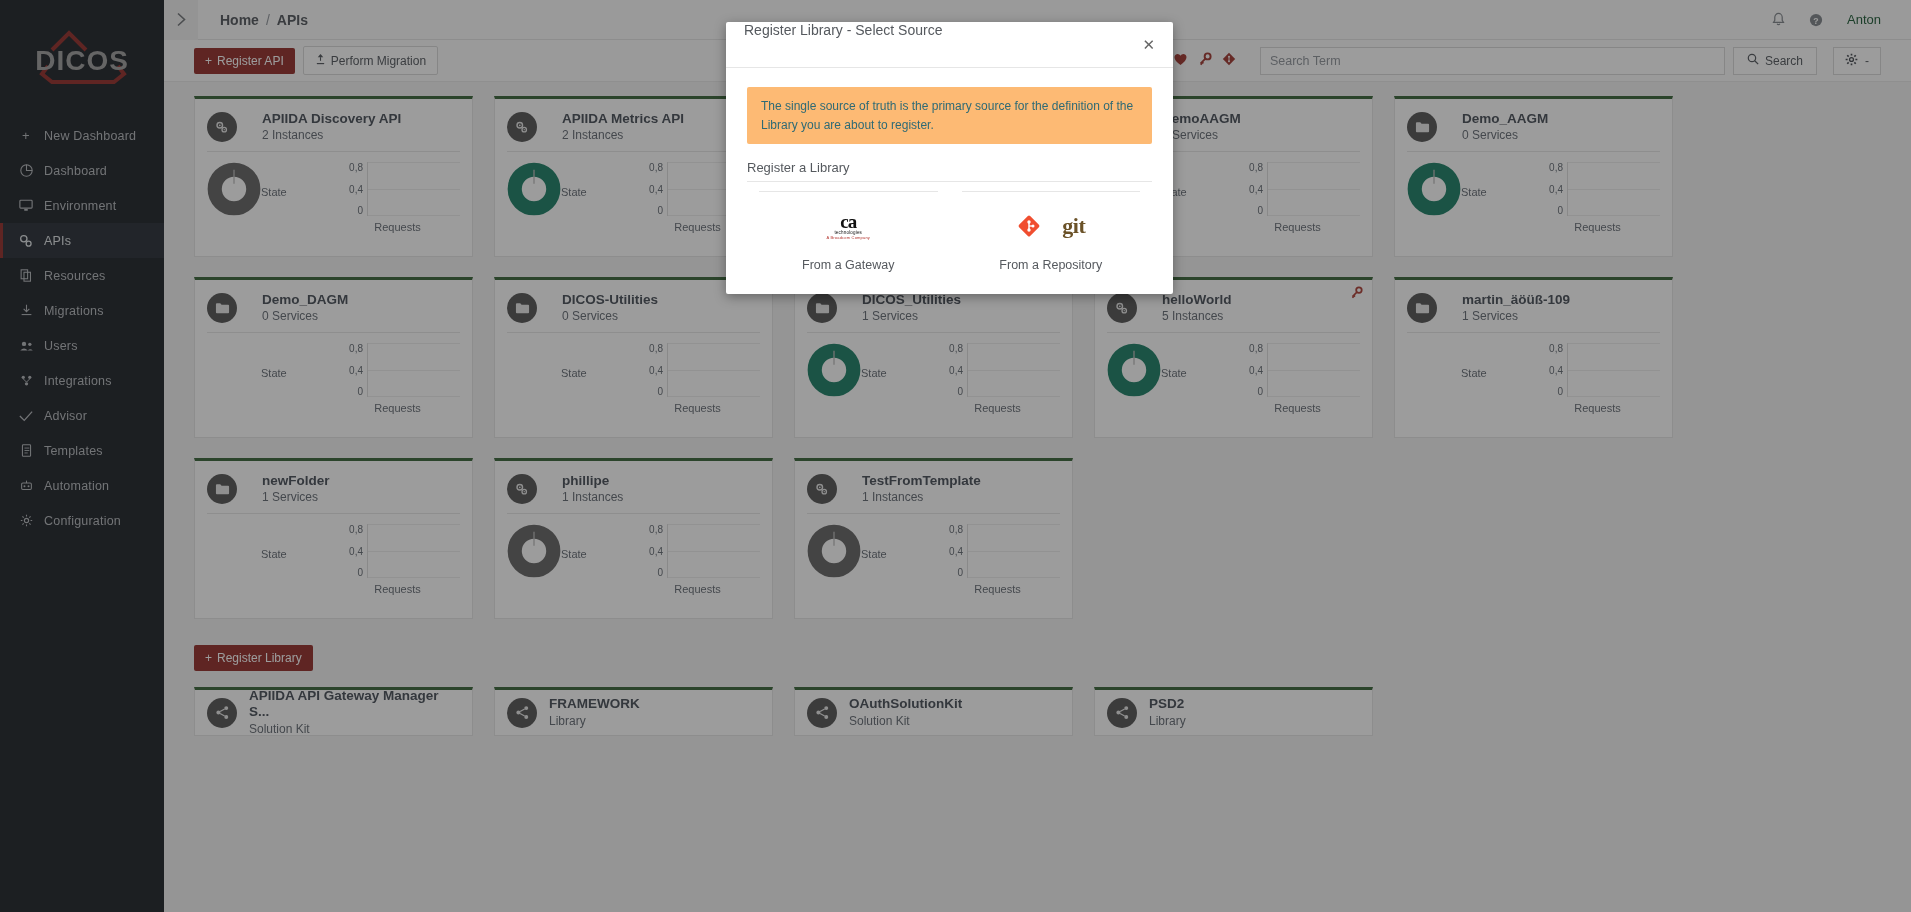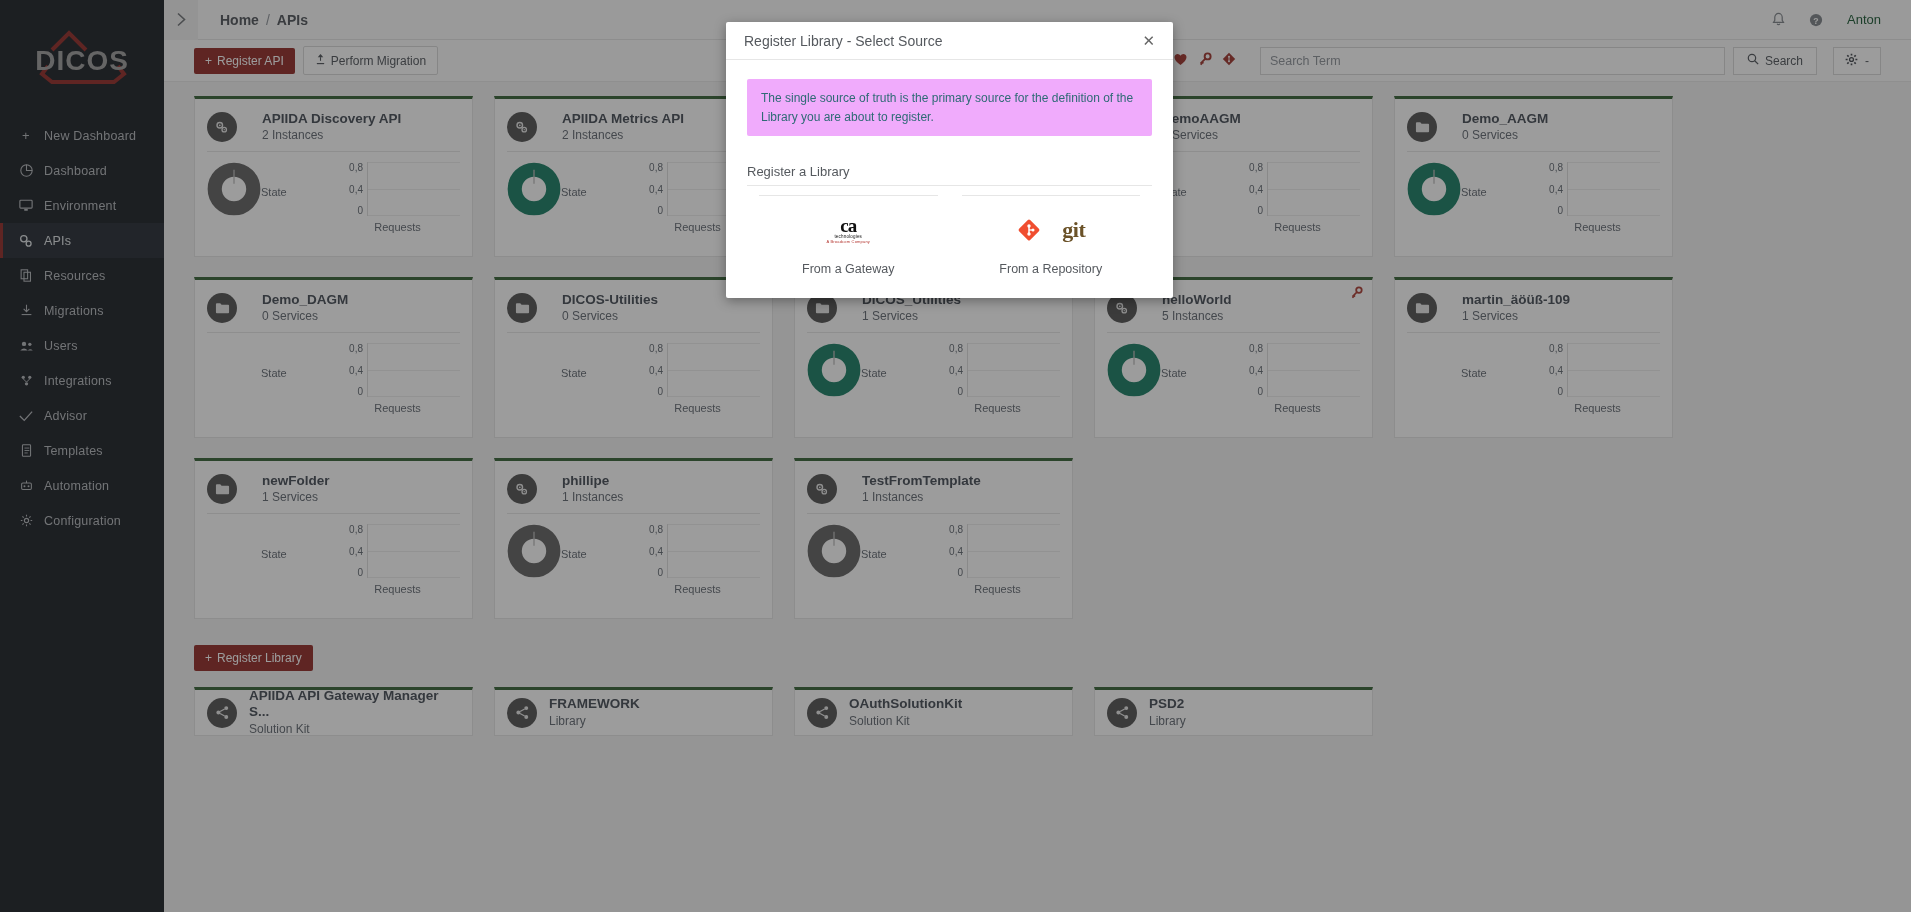--- a/index.html
+++ b/index.html
@@ -143,34 +143,34 @@
   #overlay {
     position:absolute; left:0; top:0; width:1911px; height:912px;
     background:rgba(40,40,40,.46); z-index:40;
   }
   #modal {
     position:absolute; left:726px; top:22px; width:447px;
     background:#fff; z-index:50; box-shadow:0 3px 12px rgba(0,0,0,.35);
     border-radius:2px;
   }
   #modal-header {
-    height:38px; display:flex; align-items:center; padding:0 18px;
+    height:46px; display:flex; padding:0 18px;
     border-bottom:1px solid #e6e6e6;
   }
   #modal-title { font-size:14px; color:#55595e; }
   #modal-close {
     margin-left:auto; font-size:15px; color:#666; cursor:pointer; line-height:1;
     background:none; border:none; font-family:inherit;
   }
   #modal-body { padding:19px 21px 22px 21px; }
   #info-box {
-    background:#f0abfc; color:#2e6a75; font-size:12px; line-height:1.55;
+    background:#fdba74; color:#2e6a75; font-size:12px; line-height:1.55;
     padding:10px 14px; border-radius:2px;
   }
-  #register-lib-label { font-size:13px; color:#55595e; margin:28px 0 6px 0; }
+  #register-lib-label { font-size:13px; color:#55595e; margin:16px 0 6px 0; }
   #hr-main { height:1px; background:#e6e6e6; }
   #source-row { display:flex; gap:0; margin-top:9px; }
   .source-opt {
     flex:1; text-align:center; cursor:pointer; padding:0 12px;
   }
   .source-top-rule { height:1px; background:#e6e6e6; margin-bottom:16px; }
   .source-logo { height:36px; display:flex; align-items:center; justify-content:center; }
   .source-label { font-size:12.5px; color:#55595e; margin-top:14px; }
 
   .ca-logo { text-align:center; line-height:1; }

